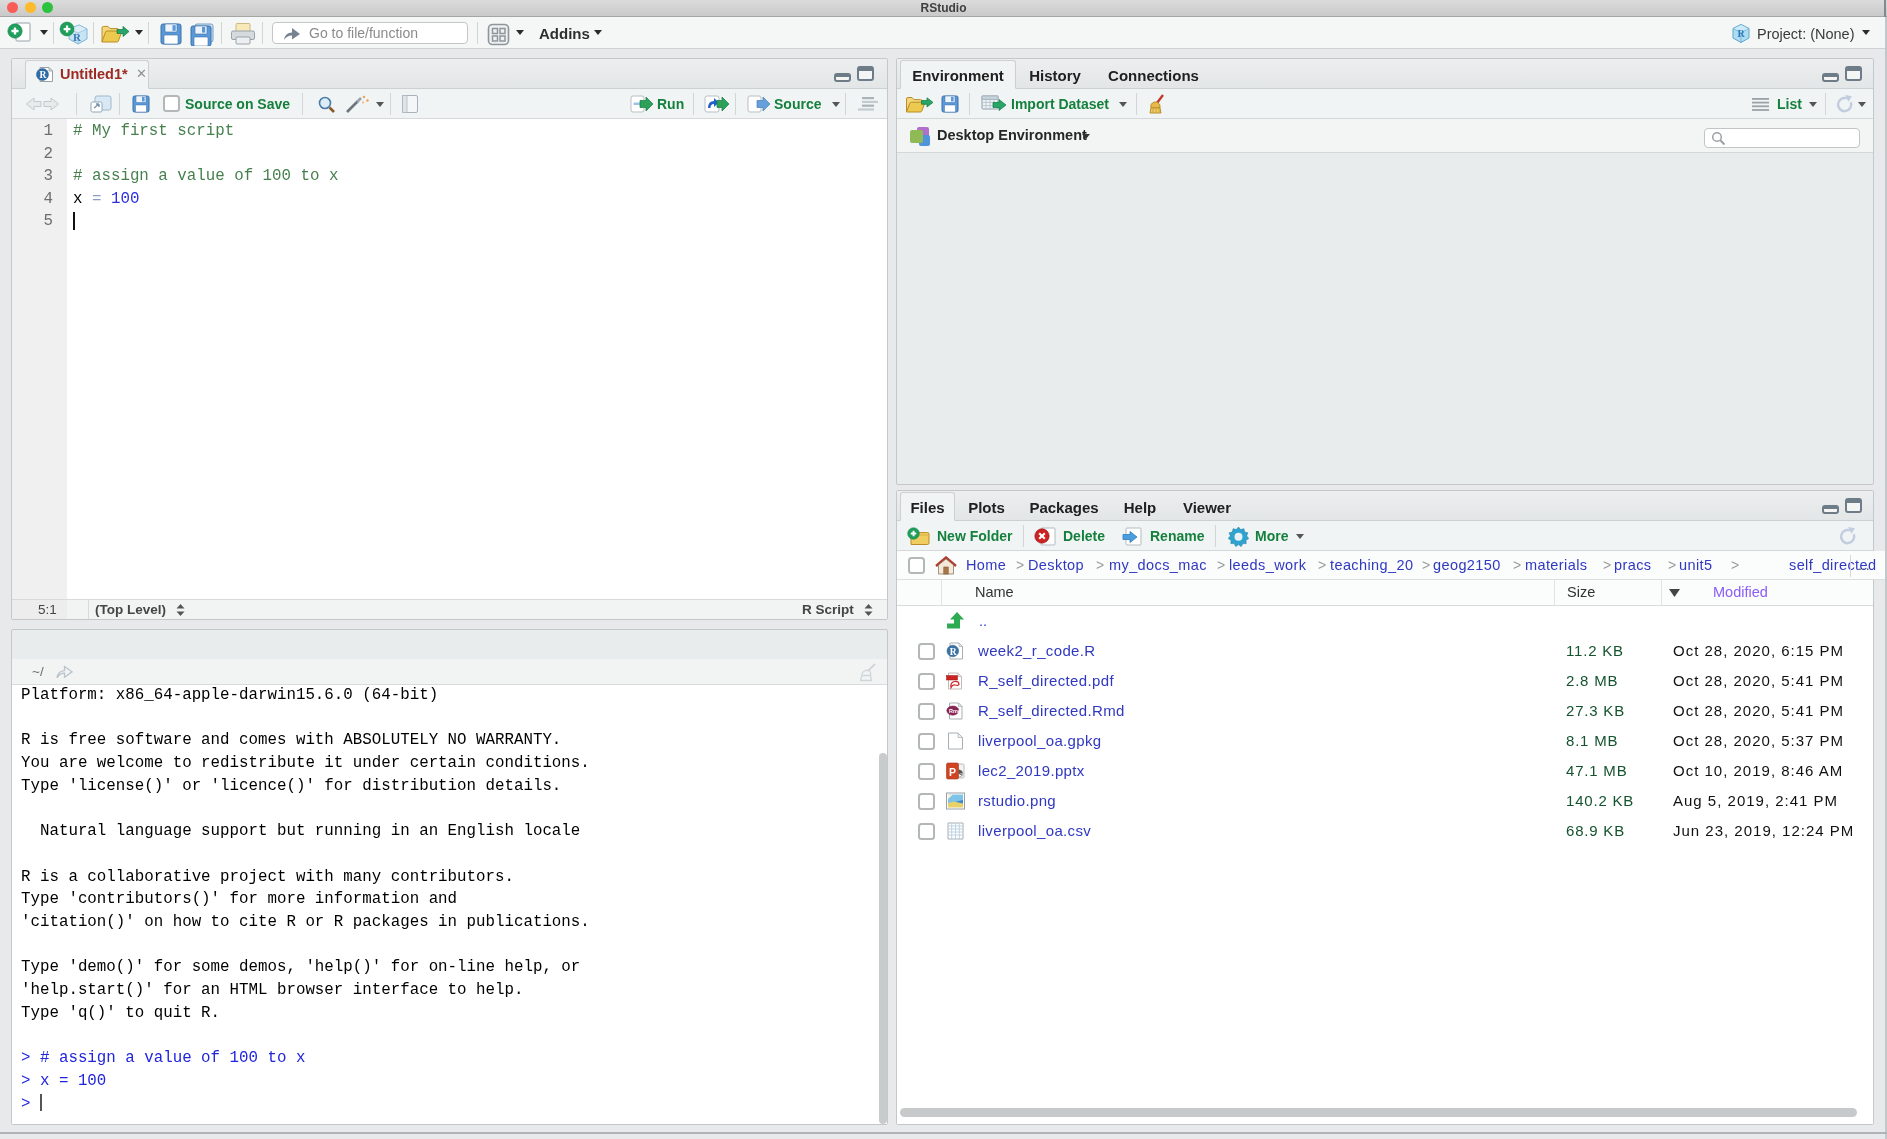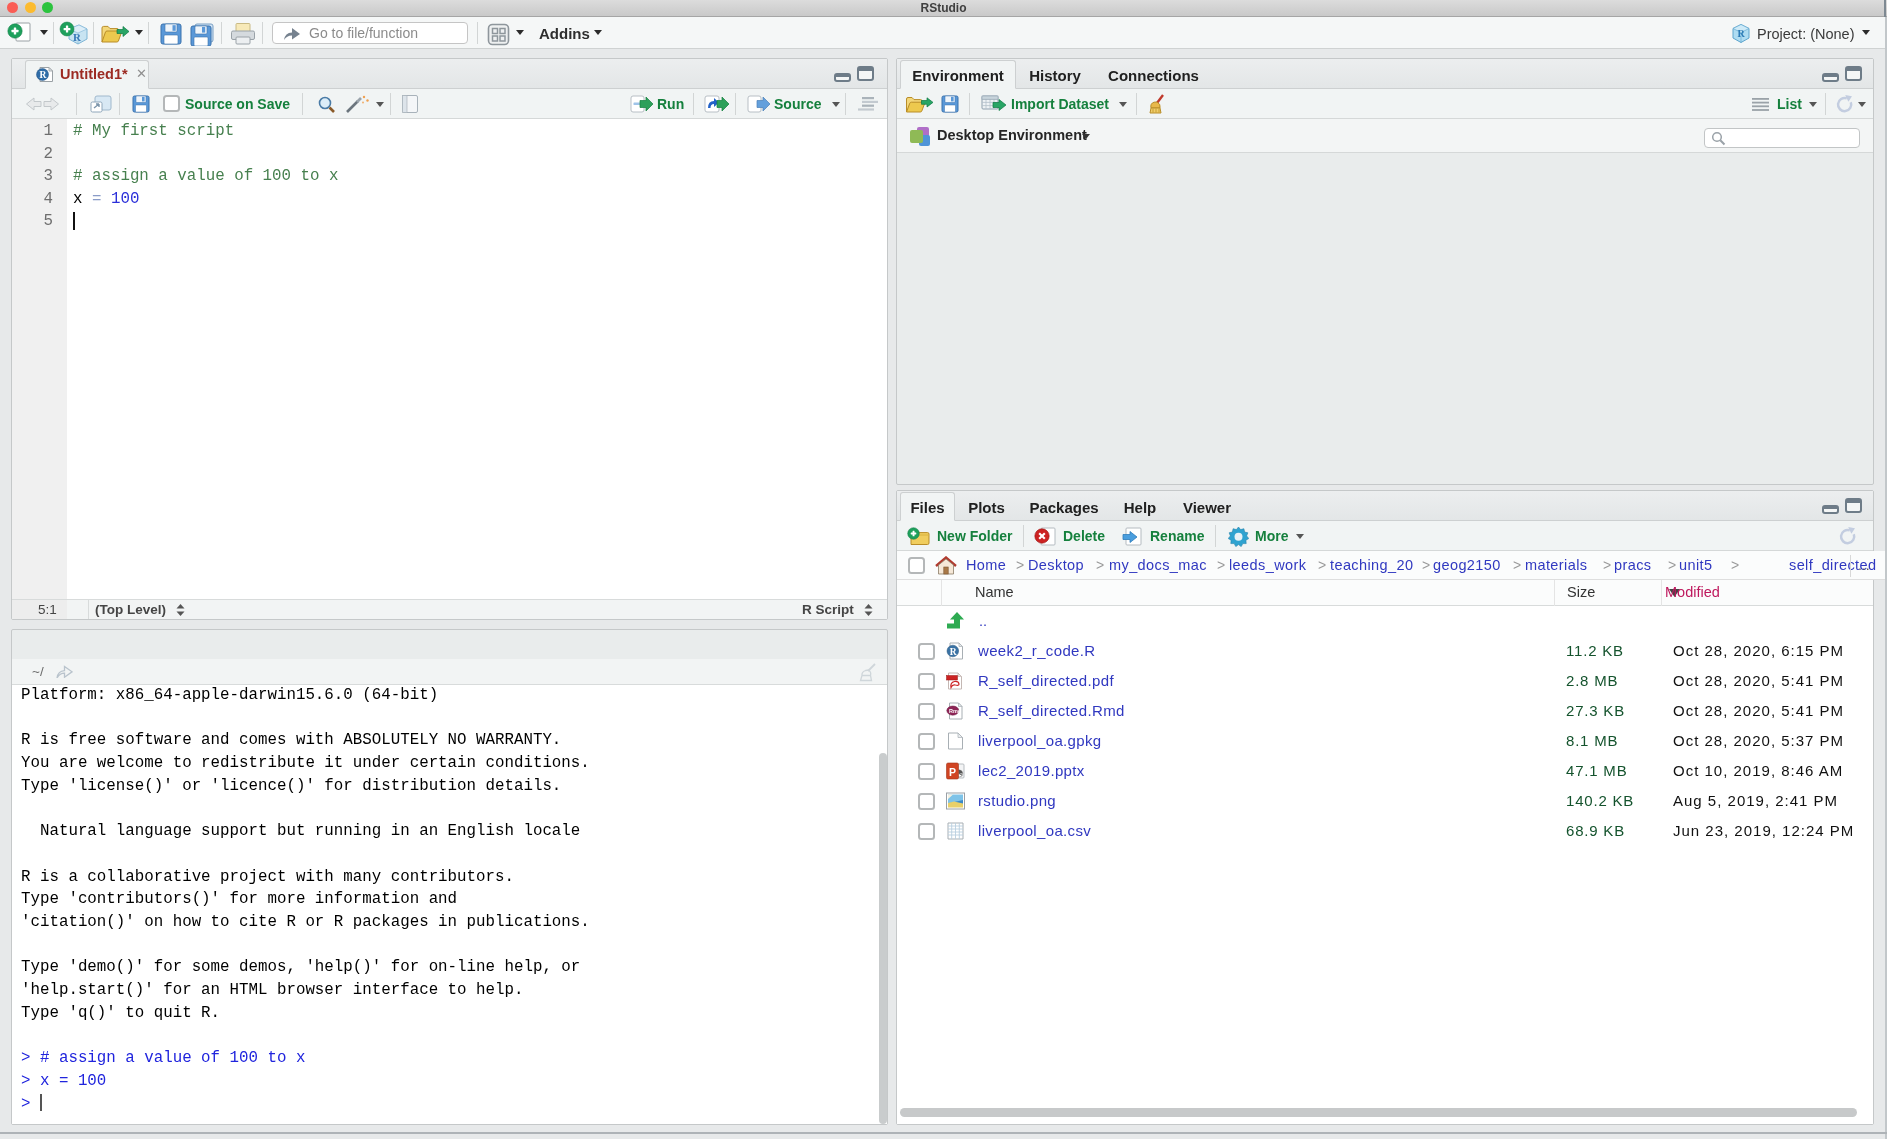--- a/index.html
+++ b/index.html
@@ -369,21 +369,21 @@
   </div>
   <div class="abs" style="left:0;top:89px;width:976px;height:26px;background:#fbfcfc;border-bottom:1px solid #d8dbdb" id="filehdr">
     <div class="abs" style="left:44px;top:0;width:1px;height:26px;background:#e4e4e4"></div>
     <div class="abs" style="left:657px;top:0;width:1px;height:26px;background:#e4e4e4"></div>
     <div class="abs" style="left:764px;top:0;width:1px;height:26px;background:#e4e4e4"></div>
     <div class="abs" style="left:78px;top:0;line-height:25px;font-size:14.5px;color:#333">Name</div>
     <div class="abs" style="left:670px;top:0;line-height:25px;font-size:14.5px;color:#333">Size</div>
     <svg class="abs" style="left:772px;top:9px" width="11" height="8" viewBox="0 0 11 8">
         <path d="M0 0 L11 0 L5.5 8 Z" fill="#444"></path>
       </svg>
-    <div class="abs" style="left:768px;top:0;line-height:25px;font-size:14.5px;color:#be185d">Modified</div>
+    <div class="abs" style="left:816px;top:0;line-height:25px;font-size:14.5px;color:#8b5cf6">Modified</div>
   </div>
   <div class="abs" style="left:0;top:115px;width:976px;height:518px;background:#fff" id="filelist">
     <div class="frow" style="top:0">
       <svg class="abs" style="left:48px;top:5px" width="20" height="20" viewBox="0 0 20 20">
         <path d="M12 1 L19 8.5 L15 8.5 L15 13 L9 13 L9 8.5 L5 8.5 Z" fill="#2eab52"></path>
         <path d="M2 12.5 L9 12.5 L9 13 L15 13 L15 17.5 L2 17.5 Z" fill="#2eab52"></path>
       </svg>
       <span class="abs link" style="left:82px;top:0;line-height:30px;font-size:14.5px">..</span>
     </div>
     <div class="frow" style="top:30px">

